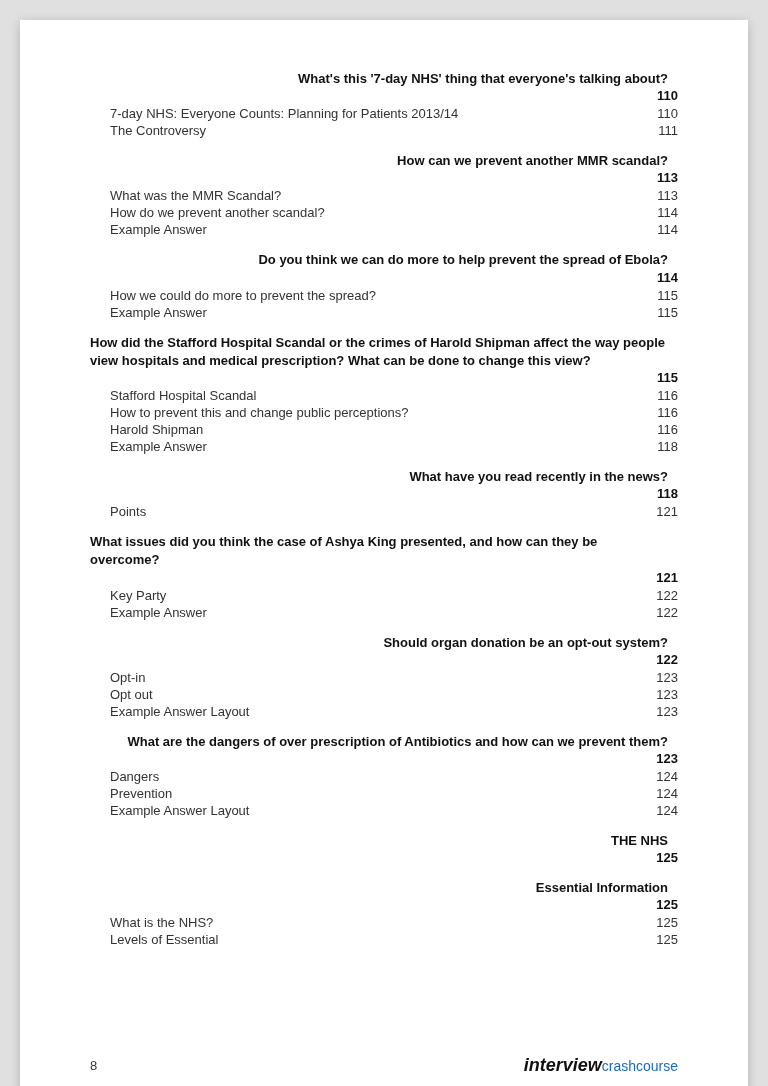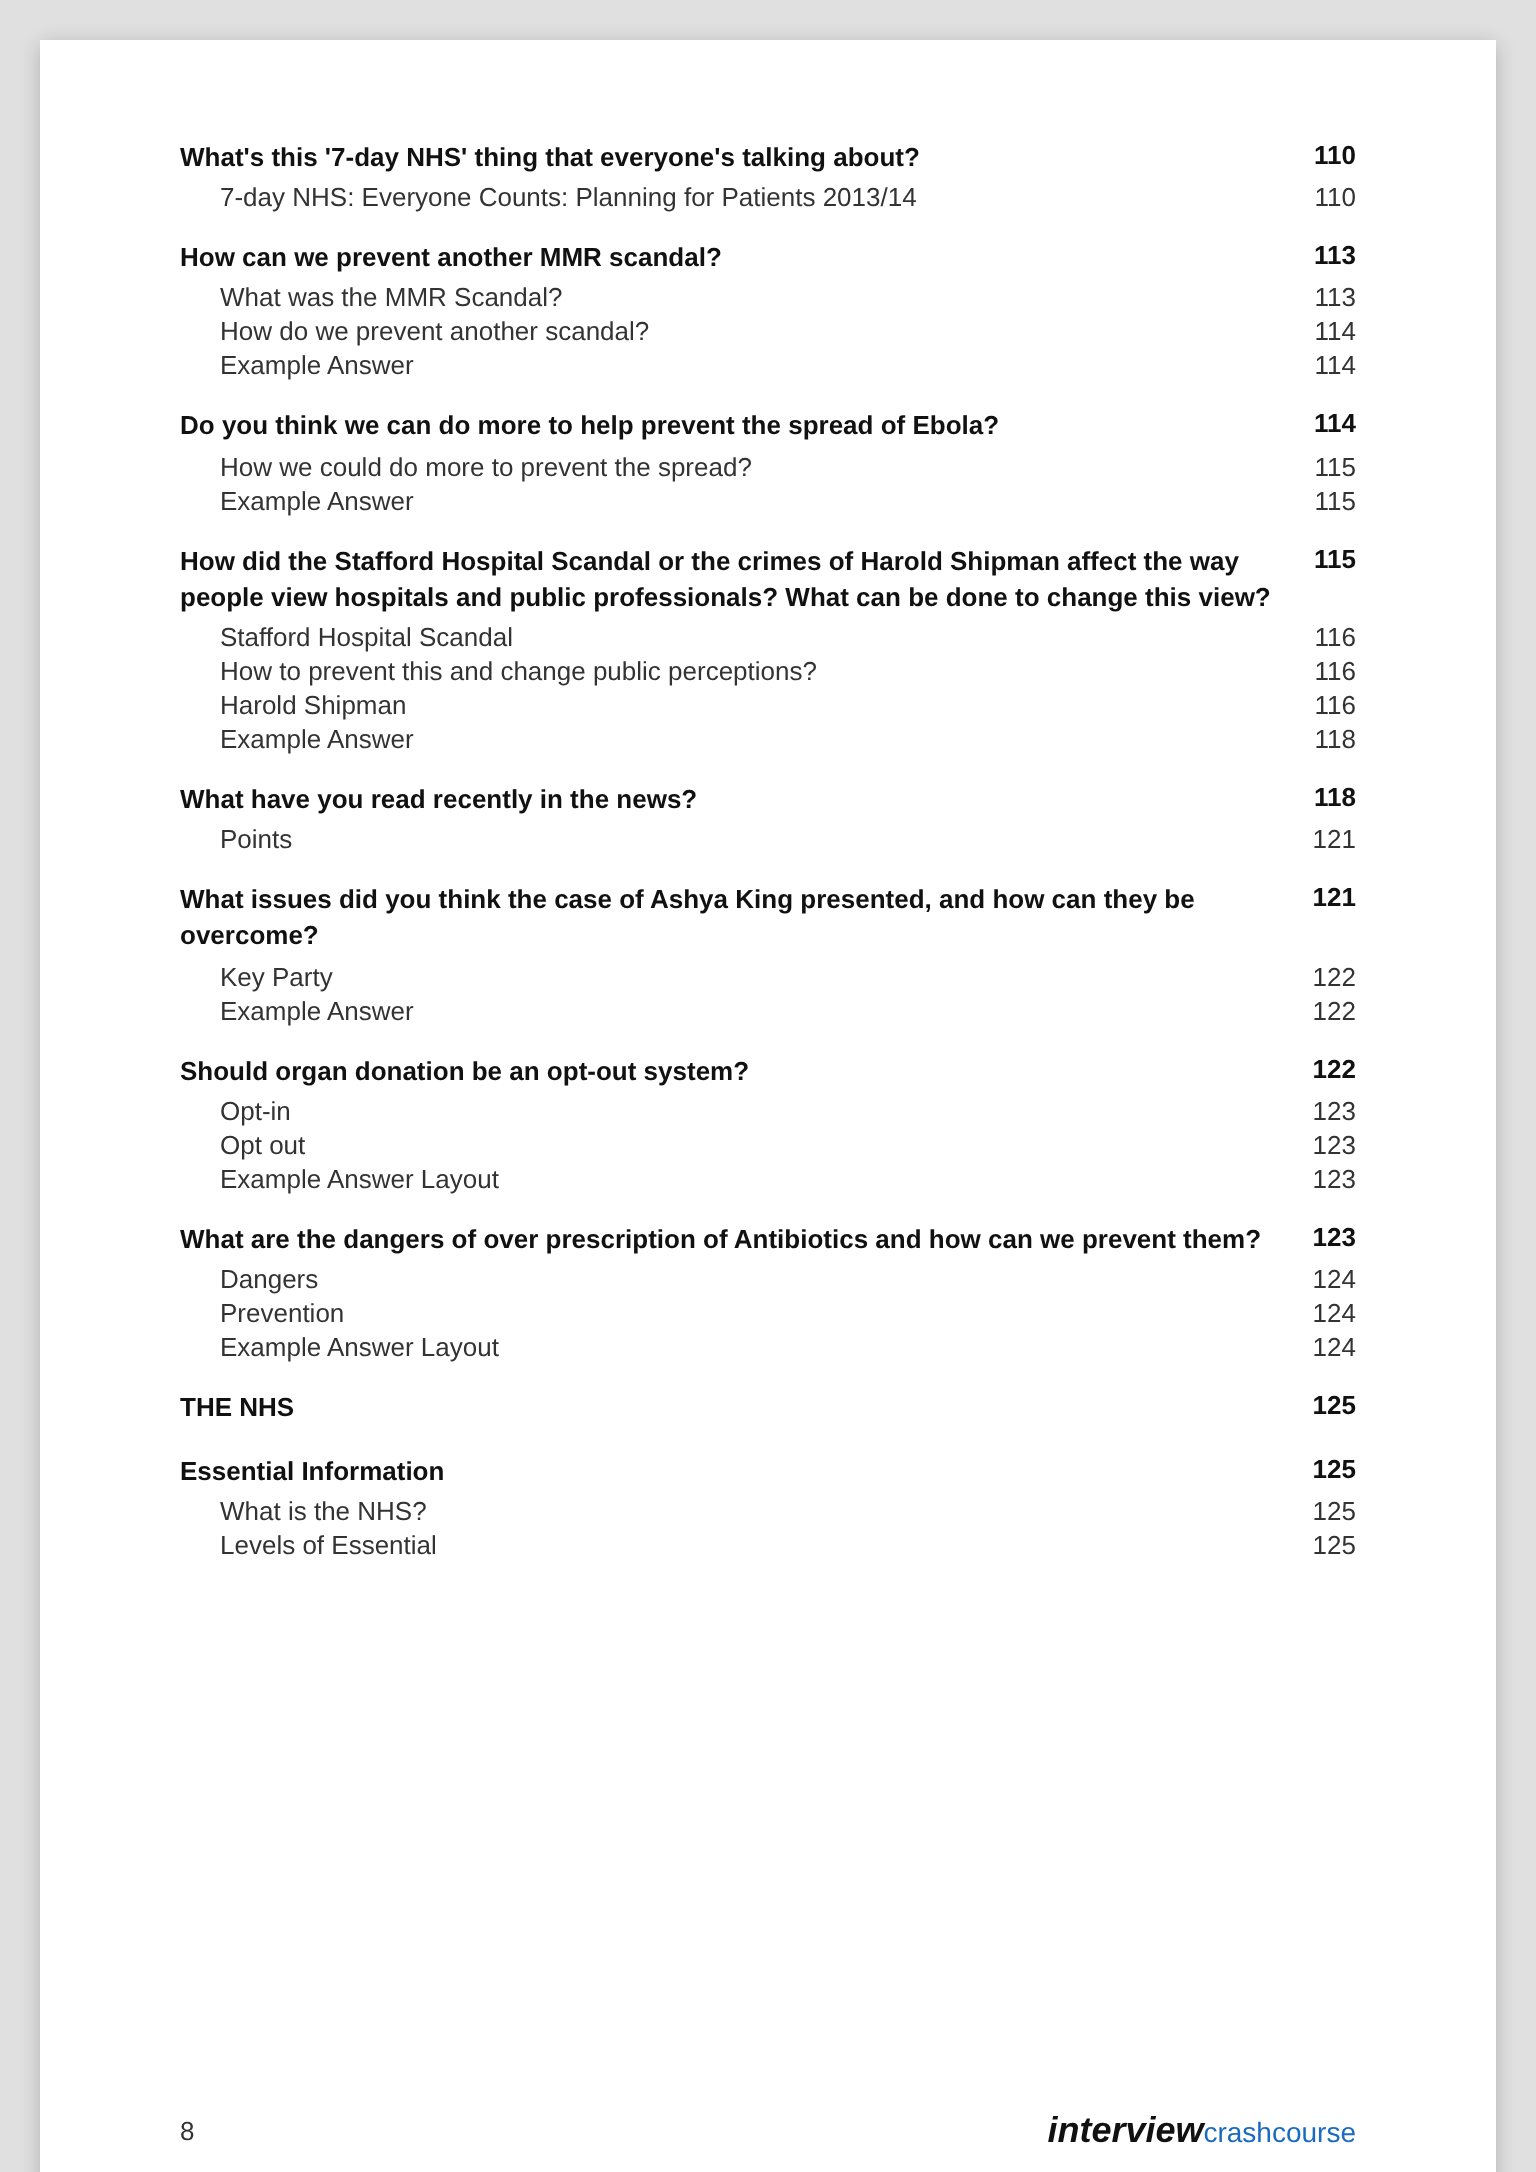--- a/index.html
+++ b/index.html
@@ -27,23 +27,24 @@
       box-shadow: 0 2px 10px rgba(0,0,0,0.2);
     }
 
     .section-block {
       margin-bottom: 14px;
     }
 
     .heading-row {
       display: flex;
       justify-content: space-between;
-      align-items: flex-start;
+      align-items: flex-end;
       width: 100%;
       margin-bottom: 3px;
+      flex-direction: column;
     }
 
     .heading-text {
       flex: 1;
       font-size: 13px;
       font-weight: bold;
       color: #111;
       line-height: 1.4;
       padding-right: 10px;
     }
@@ -121,20 +122,24 @@
 
   <div class="section-block">
         <div class="heading-row">
           <div class="heading-text">What's this '7-day NHS' thing that everyone's talking about?</div>
           <div class="heading-page">110</div>
         </div>
         <div class="sub-row">
           <div class="sub-title">7-day NHS: Everyone Counts: Planning for Patients 2013/14</div>
           <div class="sub-page">110</div>
         </div>
+        <div class="sub-row">
+          <div class="sub-title">The Controversy</div>
+          <div class="sub-page">111</div>
+        </div>
       </div>
       <div class="section-block">
         <div class="heading-row">
           <div class="heading-text">How can we prevent another MMR scandal?</div>
           <div class="heading-page">113</div>
         </div>
         <div class="sub-row">
           <div class="sub-title">What was the MMR Scandal?</div>
           <div class="sub-page">113</div>
         </div>
@@ -156,21 +161,21 @@
           <div class="sub-title">How we could do more to prevent the spread?</div>
           <div class="sub-page">115</div>
         </div>
         <div class="sub-row">
           <div class="sub-title">Example Answer</div>
           <div class="sub-page">115</div>
         </div>
       </div>
       <div class="section-block">
         <div class="heading-row">
-          <div class="heading-text">How did the Stafford Hospital Scandal or the crimes of Harold Shipman affect the way people view hospitals and public professionals? What can be done to change this view?</div>
+          <div class="heading-text">How did the Stafford Hospital Scandal or the crimes of Harold Shipman affect the way people view hospitals and medical prescription? What can be done to change this view?</div>
           <div class="heading-page">115</div>
         </div>
         <div class="sub-row">
           <div class="sub-title">Stafford Hospital Scandal</div>
           <div class="sub-page">116</div>
         </div>
         <div class="sub-row">
           <div class="sub-title">How to prevent this and change public perceptions?</div>
           <div class="sub-page">116</div>
         </div>

